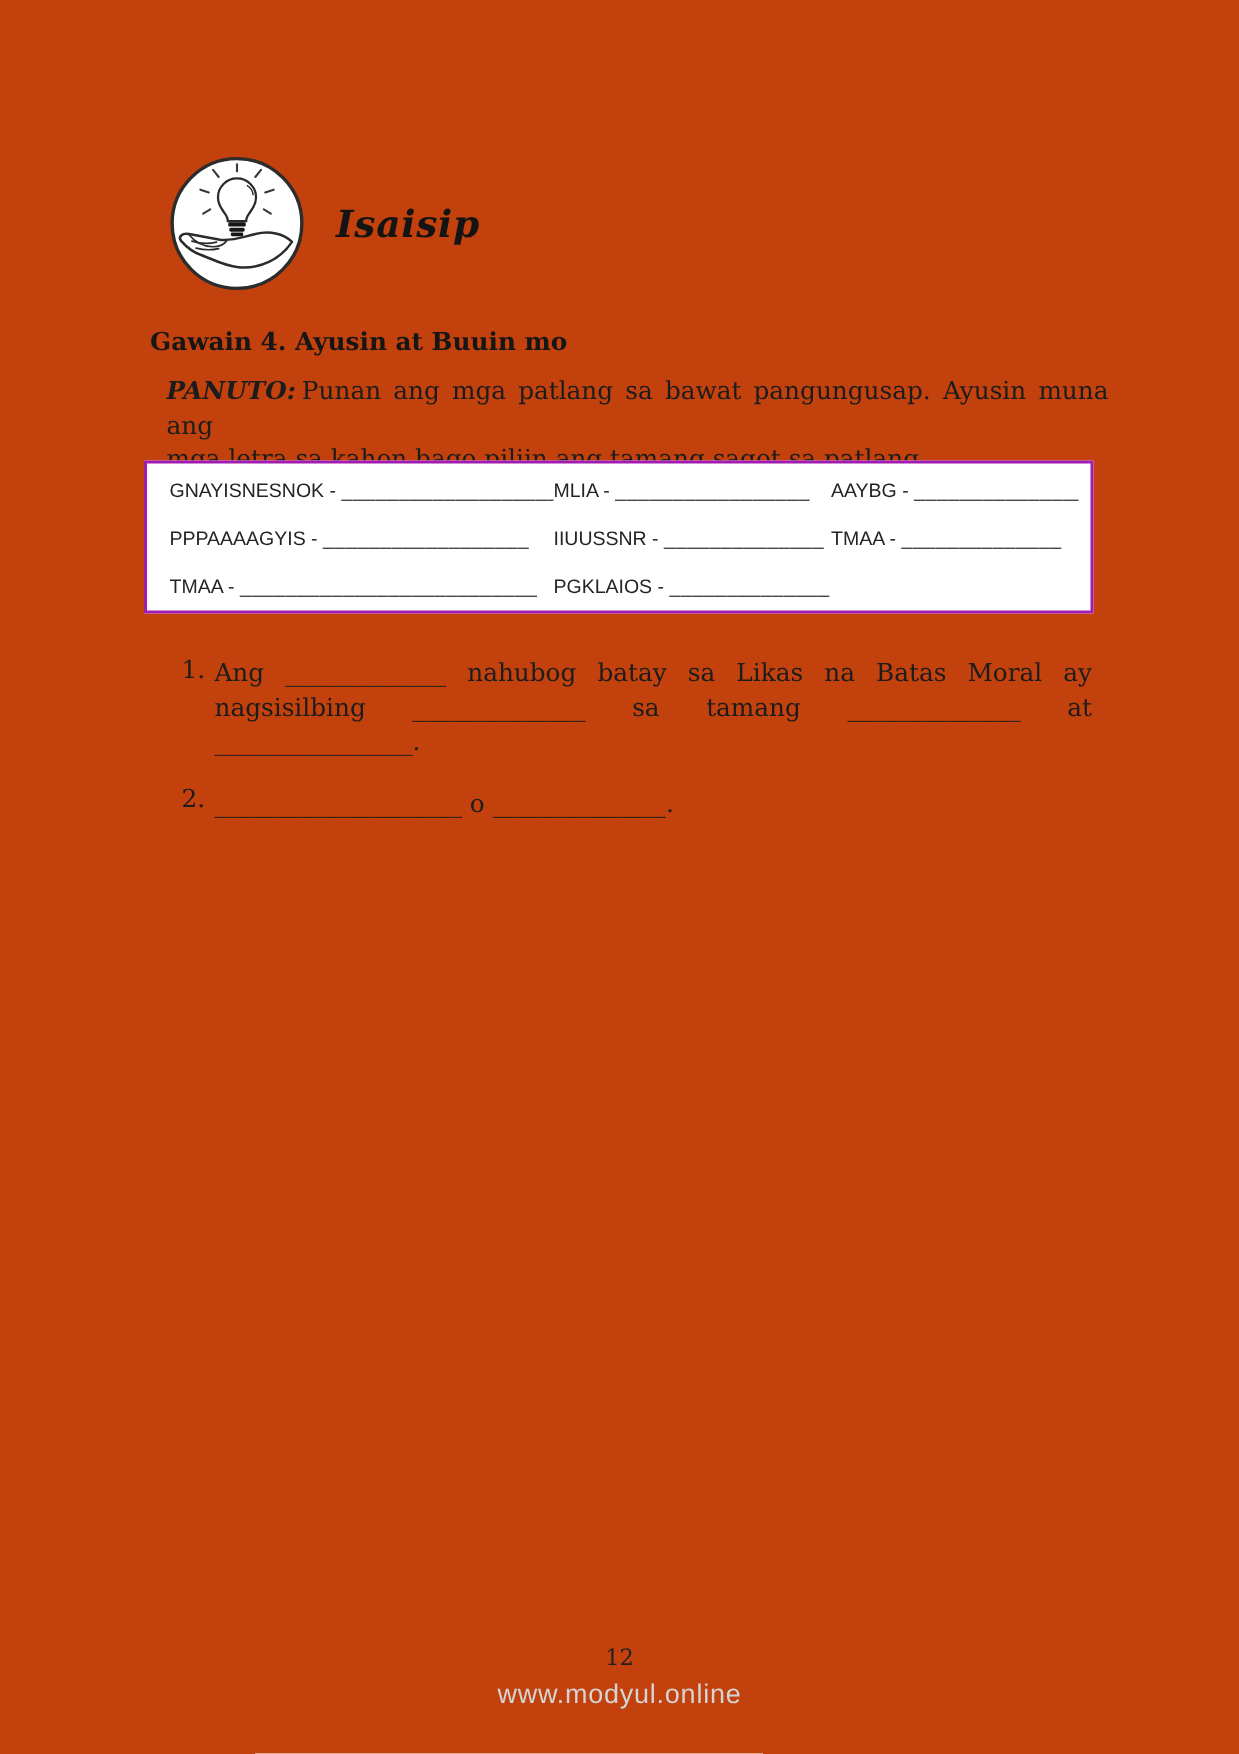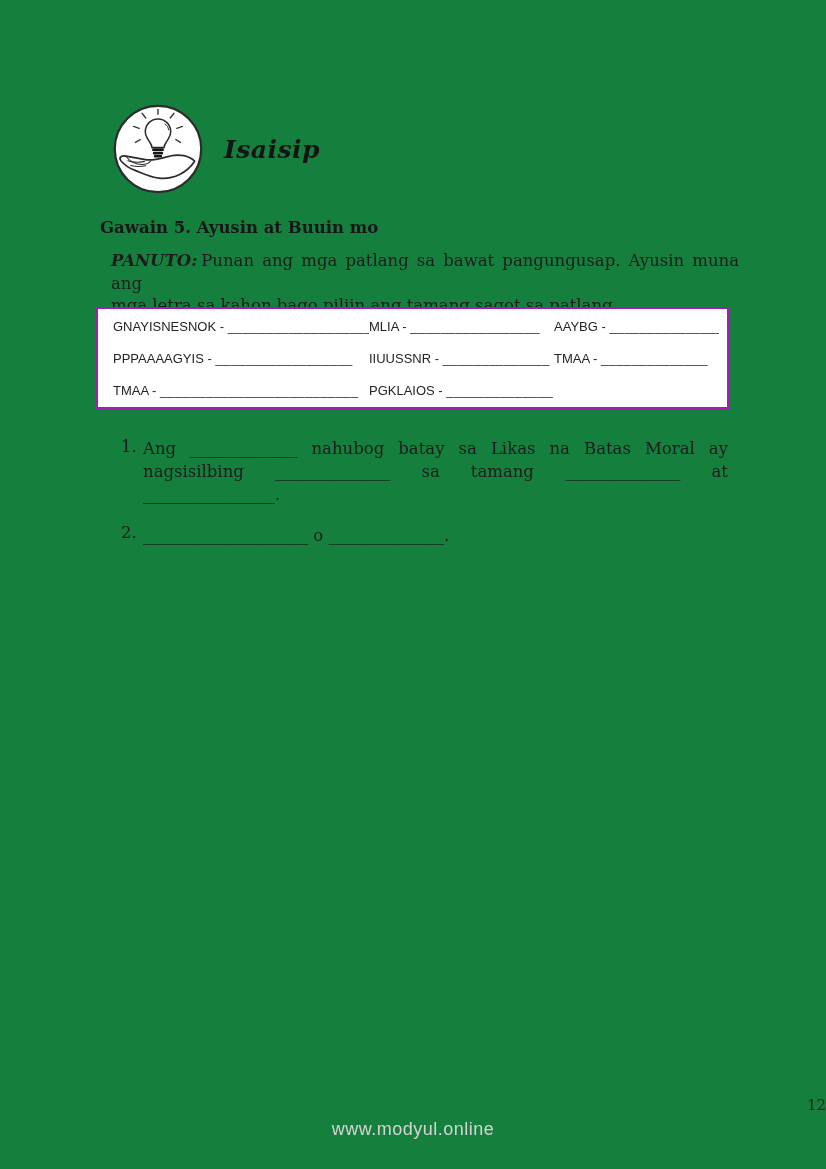--- a/index.html
+++ b/index.html
@@ -1,21 +1,21 @@
 <!DOCTYPE html>
 <html><head>
 <meta charset="utf-8">
 <style>
   * { margin: 0; padding: 0; box-sizing: border-box; }
   html, body { background: #ffffff; }
   .page {
     position: relative;
     width: 826px;
     height: 1169px;
-    background: #15803d;
+    background: #c2410c;
     overflow: hidden;
     font-family: "DejaVu Serif", serif;
     color: #1c1c1c;
   }
 
   
   .header-icon {
     position: absolute;
     left: 111px;
     top: 101px;
@@ -94,21 +94,21 @@
   .q1 .q-lines .line { line-height: 23px; }
   .q2 .q-lines .line { line-height: 25.5px; }
   .line.jfull { text-align: justify; text-align-last: justify; }
   .line.jlast { text-align: left; }
 
   
   .page-number {
     position: absolute;
     left: 0; top: 1096px;
     width: 100%;
-    text-align: right;
+    text-align: center;
     font-size: 15px;
     color: #222222;
   }
   .watermark {
     position: absolute;
     left: 0; top: 1119px;
     width: 100%;
     text-align: center;
     font-family: "Liberation Sans", sans-serif;
     font-size: 18px;
@@ -147,21 +147,21 @@
       </g>
       <g fill="none" stroke="#2c2c2c" stroke-width="1.2" stroke-linecap="round">
         <path d="M16,58 C20,63 26,66.5 33,66.5 C38,66.5 41,64.5 42.5,62.5"></path>
         <path d="M18,62.5 C24,64.5 30,64.5 35.5,63.2"></path>
         <path d="M21,67.5 C27,69 32,69 37,67.8"></path>
       </g>
     </svg>
   </div>
   <div class="module-title">Isaisip</div>
 
-  <div class="activity-heading">Gawain 5. Ayusin at Buuin mo</div>
+  <div class="activity-heading">Gawain 4. Ayusin at Buuin mo</div>
 
   <div class="instructions">
     <div class="jline"><span class="panuto-label">PANUTO:</span><span>Punan ang mga patlang sa bawat pangungusap. Ayusin muna ang</span></div>
     <div class="nline">mga letra sa kahon bago piliin ang tamang sagot sa patlang.</div>
   </div>
 
   <div class="word-box">
     <div class="word-row">
       <div class="word-item"><span>GNAYISNESNOK -</span> <span class="blank">___________________</span></div>
       <div class="word-item"><span>MLIA -</span> <span class="blank">_________________</span></div>

